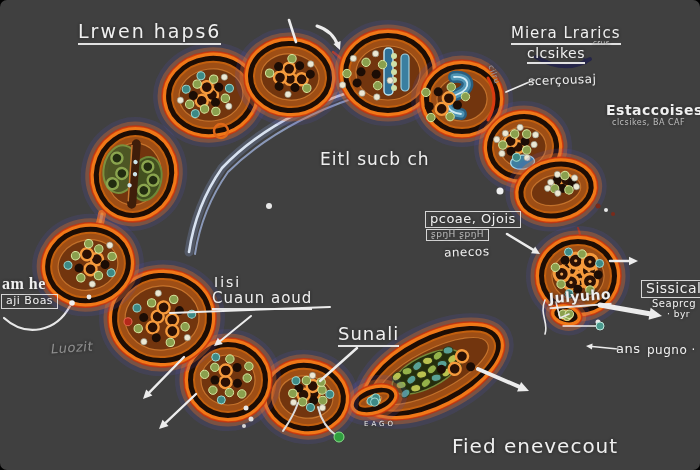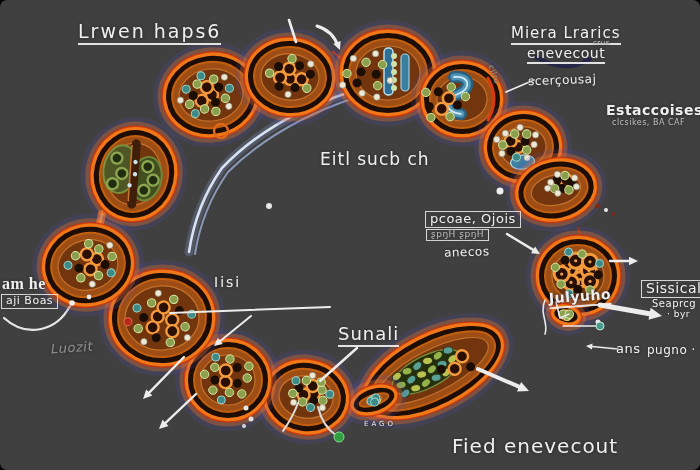--- a/index.html
+++ b/index.html
@@ -453,35 +453,36 @@
       <polygon points="159,429 162.5523812951524,419.6522415984445 168.5305463247998,425.97201605835744" fill="#ececec"></polygon>
       <line x1="251" y1="316" x2="217.49540086923776" y2="343.16589118710453" stroke="#ececec" stroke-width="2" stroke-linecap="round"></line>
       <polygon points="214,346 217.8293678614715,337.8553120513104 222.76032647559322,343.9368276753939" fill="#ececec"></polygon>
       <polygon points="340,50 333.3555428368787,43.92948198195194 340.62493931257194,41.021723391674655" fill="#ececec"></polygon>
       <polygon points="591,59 585.5257214429375,64.8337187350511 583.0274250114761,58.338148013251356" fill="#262649"></polygon>
     </svg>
 
   <div class="lbl u" id="l-title">Lrwen haps6</div>
   <div class="lbl u" id="l-miera1">Miera Lrarics</div>
   <div class="lbl" id="l-crus">crus</div>
-  <div class="lbl u" id="l-miera2">enevecout</div>
+  <div class="lbl u" id="l-miera2">clcsikes</div>
   <div class="lbl" id="l-scer">scerçousaj</div>
   <div class="lbl bold" id="l-esta1">Estaccoisesm</div>
   <div class="lbl dim" id="l-esta2">clcsikes, BA CAF</div>
   <div class="lbl" id="l-mid1">Eitl sucb ch</div>
   <div class="lbl box" id="l-pcoae1">pcoae, Ojois</div>
   <div class="lbl box dim" id="l-pcoae2">ʂpŋH ʂpŋH</div>
   <div class="lbl" id="l-anecos">anecos</div>
   <div class="lbl box" id="l-sissical">Sissical</div>
   <div class="lbl" id="l-siss2">Seaprcg</div>
   <div class="lbl" id="l-siss3">· byr</div>
   <div class="lbl" id="l-siss4">pugno ·</div>
   <div class="lbl u" id="l-julyuho">Julyuho</div>
   <div class="lbl" id="l-ans">ans</div>
   <div class="lbl" id="l-iisi">Iisi</div>
+  <div class="lbl u" id="l-chaun">Cuaun aoud</div>
   <div class="lbl u" id="l-sunali">Sunali</div>
   <div class="lbl bold" id="l-amhe">am he</div>
   <div class="lbl box" id="l-boas">aji Boas</div>
   <div class="lbl" id="l-luozit">Luozit</div>
   <div class="lbl" id="l-fied">Fied enevecout</div>
   <div class="lbl" id="l-eago">EAGO</div>
   <div class="lbl" id="l-cilru">cilru</div>
 </div>
 
 </body></html>

